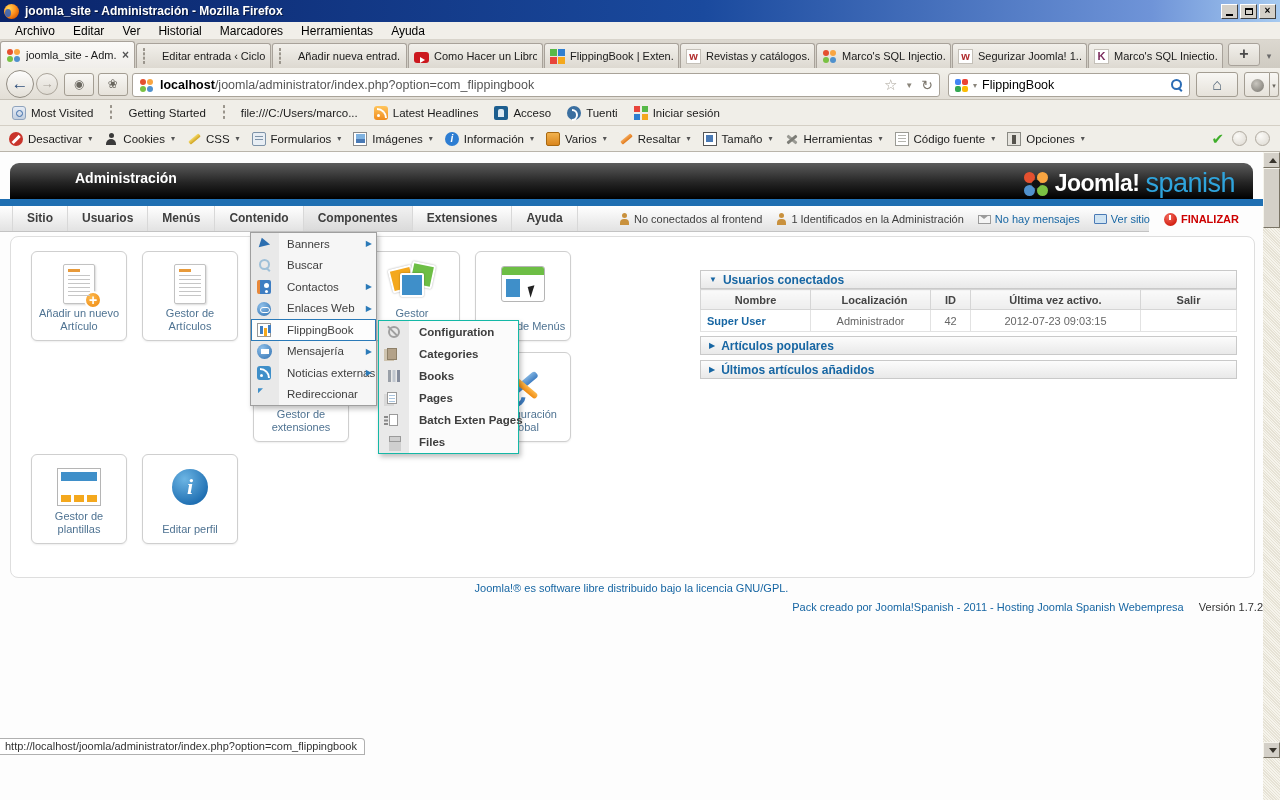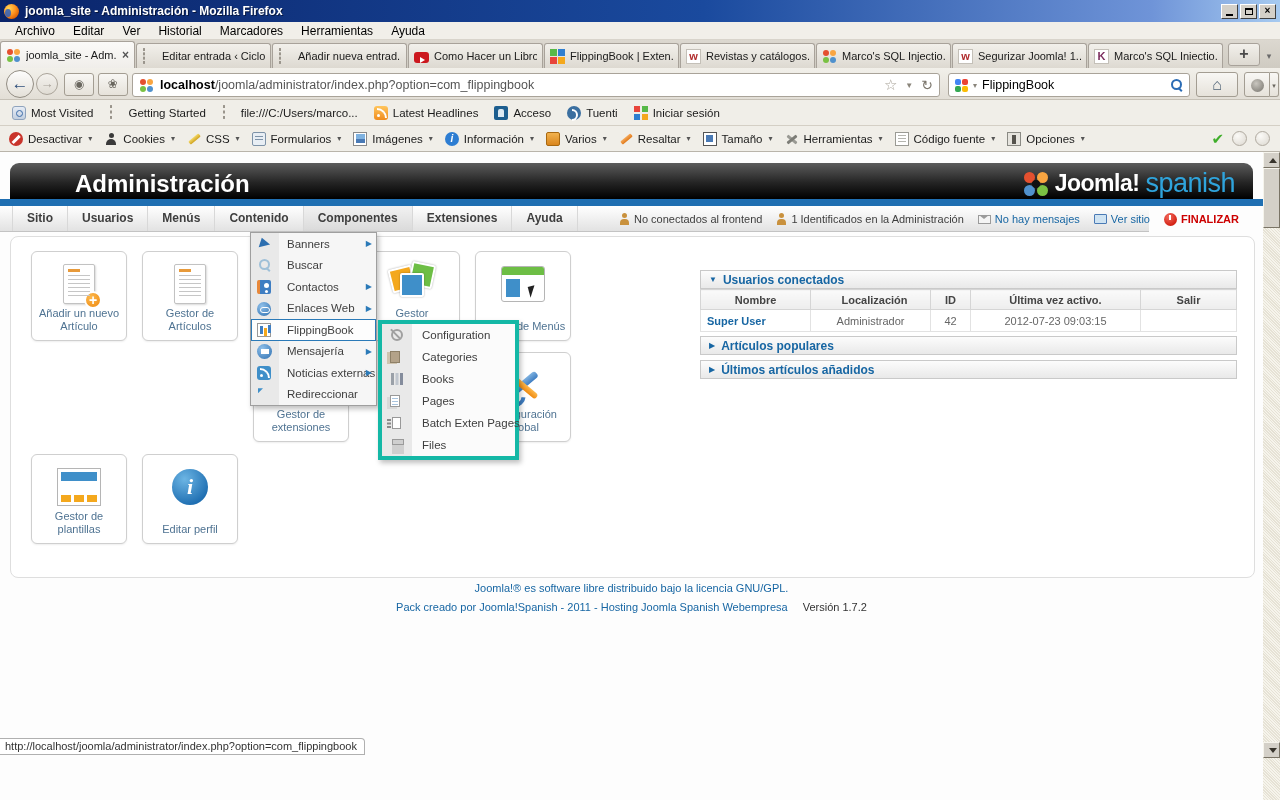--- a/index.html
+++ b/index.html
@@ -168,21 +168,21 @@
   .dev-right{ margin-left:auto; display:flex; align-items:center; gap:8px; padding-right:10px; }
   .dev-check{ color:#3fae2a; font-size:15px; font-weight:bold; }
   .dev-circle{ width:15px; height:15px; border-radius:50%; border:1px solid #b0aaa0;
     background:radial-gradient(circle at 35% 30%,#fbfaf7,#dcd8d0); }
 
   
   .viewport{ position:absolute; left:0; top:152px; width:1263px; height:648px; background:#fdfdfd; overflow:hidden; }
 
   .j-header{ position:absolute; left:10px; top:11px; width:1243px; height:36px;
     border-radius:9px 9px 0 0; background:linear-gradient(#5c5c5c,#242424 55%,#000); }
-  .j-title{ position:absolute; left:65px; top:7px; color:#fff; font-size:24px; font-weight:bold; }
+  .j-title{ position:absolute; left:65px; top:7px; color:#fff; font-size:14px; font-weight:bold; }
   .j-logo{ position:absolute; right:18px; top:5px; display:flex; align-items:center; gap:6px; }
   .j-logo-mark{ position:relative; width:26px; height:26px; }
   .j-logo-mark span{ position:absolute; width:11px; height:11px; border-radius:50%; }
   .j-logo-mark .j1{ left:1px; top:1px; background:#e4502f; }
   .j-logo-mark .j2{ right:1px; top:1px; background:#f9a541; }
   .j-logo-mark .j3{ left:1px; bottom:1px; background:#5091cd; }
   .j-logo-mark .j4{ right:1px; bottom:1px; background:#7ac143; }
   .j-logo-mark::after{ content:""; position:absolute; left:9px; top:9px; width:8px; height:8px; border-radius:50%; background:#111; }
   .j-logo-text{ color:#fff; font-size:23px; font-weight:bold; letter-spacing:-.5px; }
   .j-logo-suffix{ color:#2fa4dc; font-size:27px; font-weight:normal; letter-spacing:-.5px; }
@@ -265,21 +265,21 @@
     display:flex; align-items:center; gap:6px; padding:0 8px; font-size:12px; font-weight:bold; color:#1766a3; }
   .tri{ font-size:8px; color:#1766a3; }
   .utable{ position:absolute; left:700px; top:137px; width:537px; border-collapse:collapse; font-size:11px; }
   .utable th{ height:20px; background:linear-gradient(#fafafa,#ededed); border:1px solid #d5d5d5;
     color:#444; font-weight:bold; text-align:center; }
   .utable td{ height:22px; border:1px solid #e2e2e2; background:#fff; color:#666; text-align:center; }
   .utable td.user{ color:#1766a3; font-weight:bold; text-align:left; padding-left:6px; }
 
   
   .j-footer1{ position:absolute; left:0; top:430px; width:1263px; text-align:center; font-size:11px; color:#1766a3; }
-  .j-footer2{ position:absolute; left:0; top:449px; width:1263px; text-align:center; font-size:11px; color:#333; }
+  .j-footer2{ position:absolute; left:0; top:449px; width:1263px; text-align:right; font-size:11px; color:#333; }
   .j-footer2 .lnk{ color:#1766a3; }
   .j-footer2 .ver{ margin-left:12px; color:#333; }
 
   
   .dropdown{ position:absolute; left:250px; top:80px; width:127px; background:#f6f6f6;
     border:1px solid #9f9f9f; box-shadow:2px 3px 5px rgba(0,0,0,.25); z-index:20; }
   .dropdown::before{ content:""; position:absolute; left:0; top:0; bottom:0; width:28px; background:#e9e9e9; }
   .dd-item{ position:relative; height:21.5px; display:flex; align-items:center; font-size:11.5px; color:#3e3e3e; }
   .dd-item .lbl{ position:absolute; left:36px; white-space:nowrap; }
   .dd-item .sub{ position:absolute; right:4px; font-size:8px; color:#2b7ab8; }
@@ -303,21 +303,21 @@
   .mi-rss::before{ content:""; position:absolute; left:3px; bottom:3px; width:3px; height:3px; border-radius:50%; background:#fff; }
   .mi-rss::after{ content:""; position:absolute; left:3px; top:2px; width:8px; height:8px;
     border:2px solid #fff; border-left:none; border-bottom:none; border-radius:0 10px 0 0; }
   .mi-redir{ margin-top:2px; }
   .mi-redir::before{ content:""; position:absolute; left:1px; top:1px; width:5px; height:5px; background:#3f8fc9;
     box-shadow:8px 0 0 #3f8fc9, 0 8px 0 #3f8fc9, 8px 8px 0 #3f8fc9; clip-path:polygon(0 0,100% 0,0 100%); }
   .mi-redir::after{ content:""; position:absolute; left:1px; top:1px; width:13px; height:13px; }
 
   
   .submenu{ position:absolute; left:378px; top:168px; width:141px; background:#fbfbfb;
-    border:4px solid #14b8a6; box-shadow:2px 3px 5px rgba(0,0,0,.25); z-index:21; }
+    border:1px solid #14b8a6; box-shadow:2px 3px 5px rgba(0,0,0,.25); z-index:21;font-weight:bold; }
   .submenu::before{ content:""; position:absolute; left:0; top:0; bottom:0; width:30px; background:#e9e9e9; }
   .sm-item{ position:relative; height:22px; display:flex; align-items:center; font-size:11.5px; color:#3e3e3e; }
   .sm-item .lbl{ position:absolute; left:40px; white-space:nowrap; }
   .smi{ position:absolute; left:7px; width:16px; height:16px; }
   .smi-config::before{ content:""; position:absolute; left:2px; top:2px; width:8px; height:8px; border:2.5px solid #a0a0a0; border-radius:50%; }
   .smi-config::after{ content:""; position:absolute; left:0px; top:5.5px; width:13px; height:2px; background:#a0a0a0; transform:rotate(45deg); }
   .smi-cat{ left:8px; width:10px; height:12px; background:#b3a289; border:1px solid #8e8068; box-shadow:-3px 1px 0 #cfc4b0; }
   .smi-books::before{ content:""; position:absolute; left:2px; top:2px; width:3px; height:12px; background:#9aa0a8;
     box-shadow:4.5px 0 0 #c0c6ce, 9px 0 0 #848c9c; }
   .smi-pages{ left:8px; width:10px; height:12px; background:#fff; border:1px solid #999; box-shadow:-3px 2px 0 #d9d9d9; }

